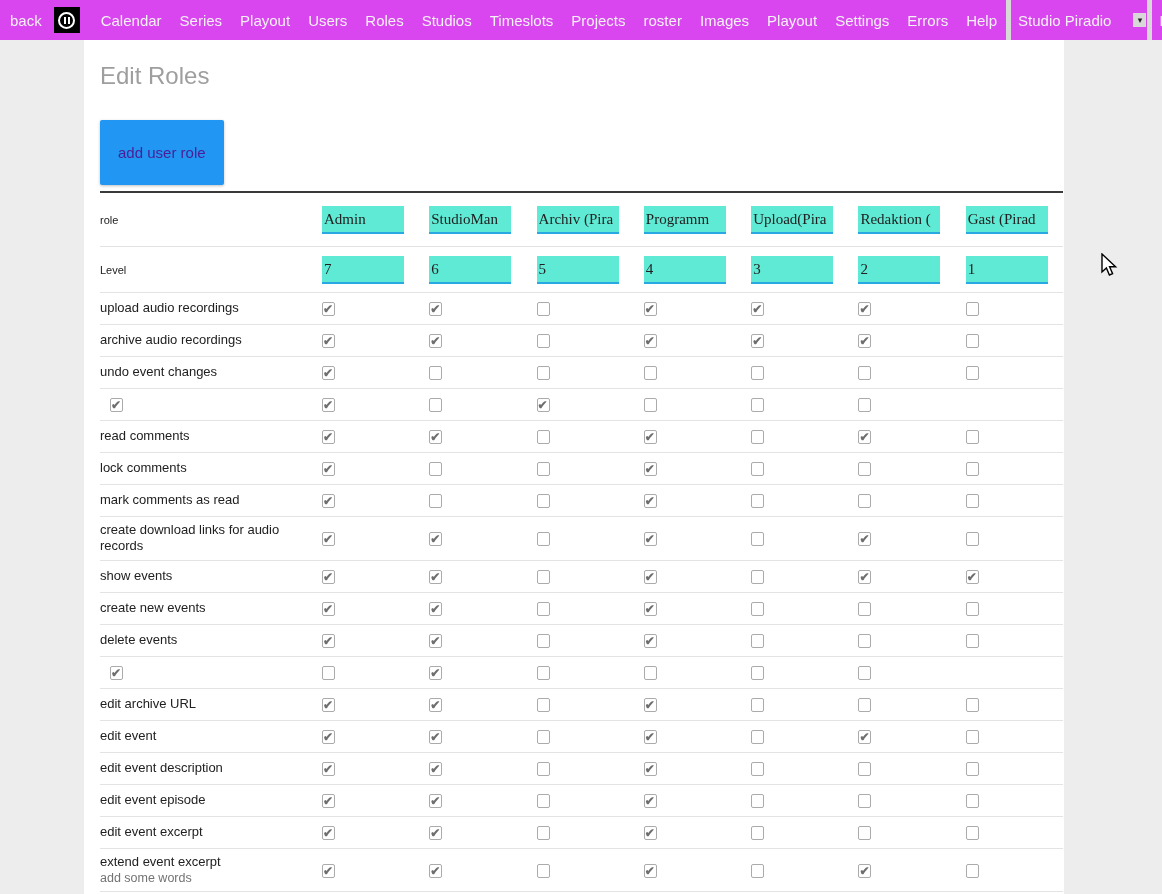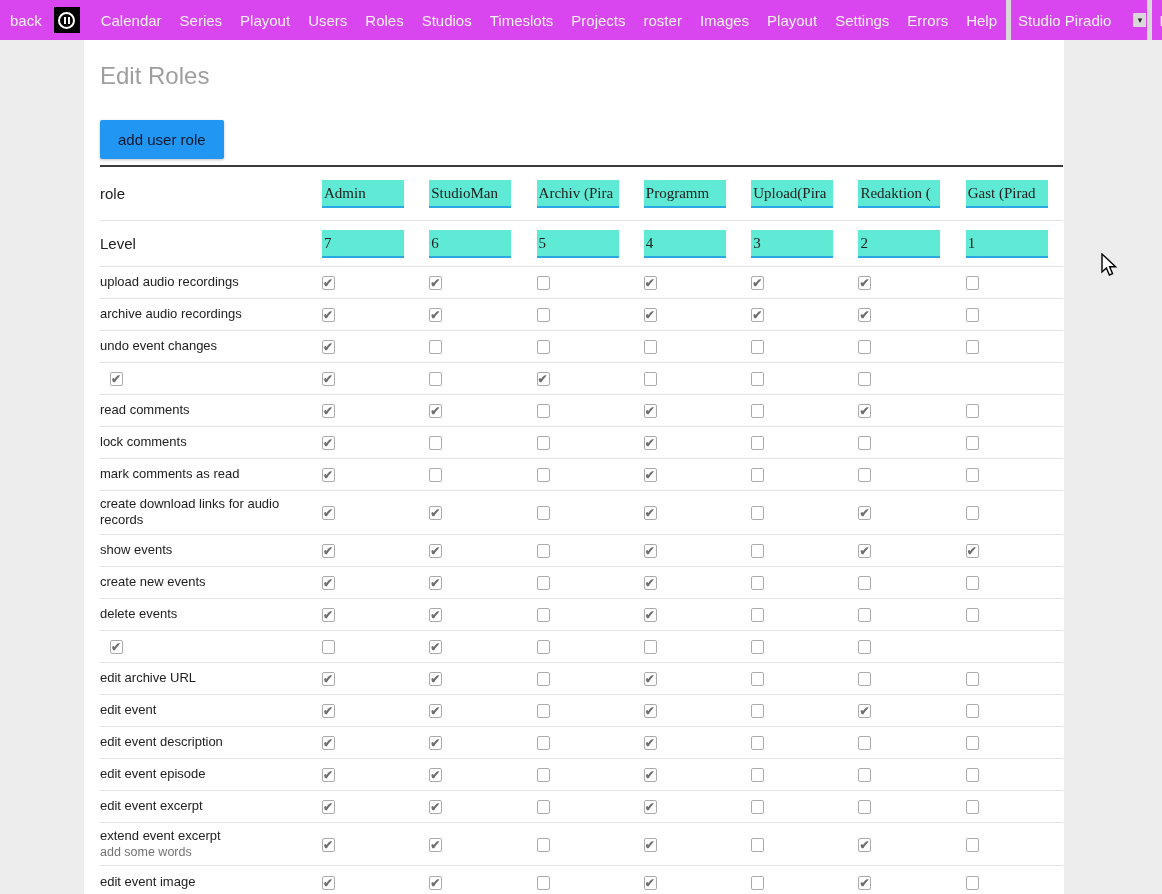--- a/index.html
+++ b/index.html
@@ -21,31 +21,31 @@
   .nav-select { display:flex; align-items:center; height:100%; }
   .select-edge { width:5px; height:100%; background:#d8d8d8; margin-right:7px; }
   .select-label { padding-right:22px; }
   .select-arrow { width:13px; height:14px; background:#d8d8d8; color:#222;
     font-size:9px; line-height:14px; text-align:center; margin-right:1px; cursor:pointer; }
 
   
   .page { height:854px; display:flex; justify-content:flex-start; }
   .card { width:980px; margin-left:84px; background:#fff; padding:22px 0 0 16px; }
   .page-title { font-size:24px; font-weight:400; color:#9e9e9e; margin-bottom:30px; }
-  .add-btn { display:inline-block; background:var(--accent-blue,#2196F3); color:#0f172a;
-    border:none; font-size:15px; font-family:inherit; padding:11px 18px; min-width:114px;
+  .add-btn { display:inline-block; background:var(--accent-blue,#2196F3); color:#4c1d95;
+    border:none; font-size:15px; font-family:inherit; padding:24px 18px; min-width:114px;
     border-radius:2px; box-shadow:0 1px 3px rgba(0,0,0,.25); cursor:pointer; margin-bottom:6px; }
 
   
   .roles-table { width:963px; border-top:2px solid #3a3a3a; }
   .trow { display:grid; grid-template-columns:212px repeat(7,1fr);
     border-bottom:1px solid #e3e3e3; align-items:center; }
   .header-row { min-height:54px; }
   .level-row { min-height:46px; }
-  .hlabel { font-size:15px; color:#212121; padding-right:12px; }
+  .hlabel { font-size:11px; color:#212121; padding-right:12px; }
   .cell { padding-left:10px; }
   .mat-input { width:82px; height:28px; border:none; outline:none; background:#5eead4;
     border-bottom:2px solid var(--underline-blue,#29a8e2); font-size:15px;
     font-family:Liberation Serif, serif; color:#212121; padding:2px 2px 1px 2px; }
 
   .prow { min-height:32px; }
   .plabel { font-size:13px; color:#212121; padding:5px 14px 5px 0; line-height:1.25; }
   .psub { font-size:12.5px; color:#737373; margin-top:1px; }
   .checkbox { display:inline-block; width:13px; height:14px; background:#fff;
     border:1px solid #ababab; border-radius:2px; position:relative; cursor:pointer;

